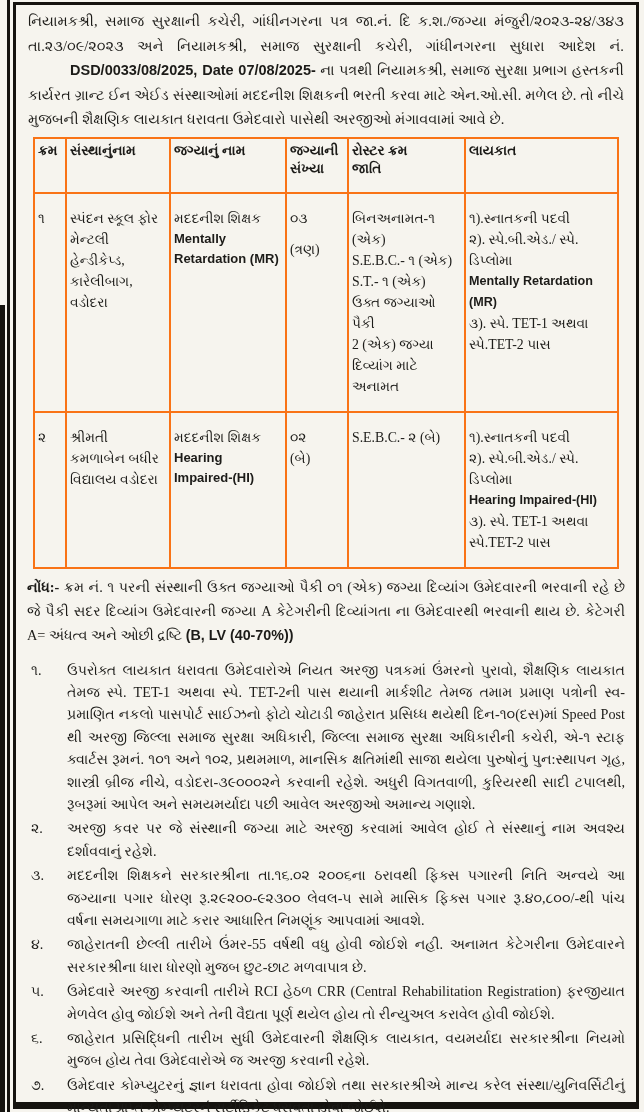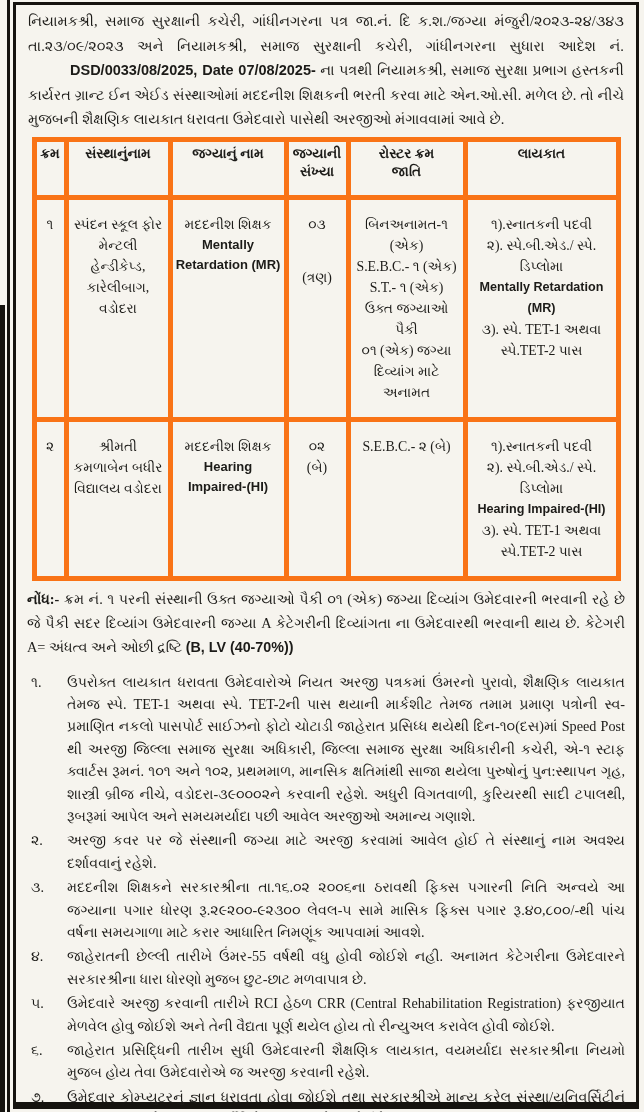--- a/index.html
+++ b/index.html
@@ -10,27 +10,27 @@
   .strip-inner{position:absolute;left:7px;top:0;height:100%;width:3px;background:#15130f;}
   .frame{position:absolute;left:13px;top:2px;right:5px;bottom:3px;
          border:3px solid #15130f;border-bottom-width:7px;background:#f6f4ee;
          padding:4px 10px 2px 10px;box-sizing:border-box;}
   .title{text-align:center;font-size:22px;font-weight:700;margin:2px 0 4px 0;letter-spacing:.5px;}
   .intro{font-size:14.5px;line-height:24.5px;text-align:justify;margin:0 2px;}
   .bold-en{font-weight:700;font-family:"Liberation Sans","DejaVu Sans",sans-serif;margin-left:42px;}
   
   table.vac{border-collapse:collapse;margin:5px auto 0 auto;width:584px;table-layout:fixed;
             font-size:13.8px;line-height:21px;}
-  table.vac th,table.vac td{border:5px solid #f97316;vertical-align:top;padding:14px 3px;text-align:center;}
+  table.vac th,table.vac td{border:2px solid #f97316;vertical-align:top;padding:14px 3px;text-align:left;}
   table.vac th{font-weight:700;line-height:18px;padding-top:3px;}
   col.c1{width:32px;}col.c2{width:104px;}col.c3{width:116px;}col.c4{width:62px;}col.c5{width:117px;}col.c6{width:153px;}
   td.qual{text-align:left;padding-left:5px;margin-top:40px;}
   .post-en{font-weight:700;font-family:"Liberation Sans","DejaVu Sans",sans-serif;font-size:13px;line-height:20px;}
   .qual-en{font-weight:700;font-family:"Liberation Sans","DejaVu Sans",sans-serif;font-size:12.6px;}
-  .count-words{margin-top:32px;}
+  .count-words{margin-top:10px;}
   
   .note{font-size:14.3px;line-height:24px;text-align:justify;margin:6px 1px 12px 1px;}
   .note .lbl{font-weight:700;}
   .note .tail{font-weight:700;font-family:"Liberation Sans","DejaVu Sans",sans-serif;}
   .cond-label{font-size:14.5px;font-weight:600;margin:2px 0 1px 1px;}
   .cond-item{display:flex;font-size:14.2px;line-height:22.4px;margin:0 1px 2px 1px;}
   .cond-num{flex:0 0 40px;padding-left:4px;box-sizing:border-box;}
   .cond-text{flex:1;text-align:justify;}
 </style>
 </head>
@@ -80,21 +80,21 @@
           </td>
           <td>
             <div>૦૩</div>
             <div class="count-words">(ત્રણ)</div>
           </td>
           <td>
             <div>બિનઅનામત-૧ (એક)</div>
             <div>S.E.B.C.- ૧ (એક)</div>
             <div>S.T.- ૧ (એક)</div>
             <div>ઉક્ત જગ્યાઓ પૈકી</div>
-            <div>૦૧ (એક) જગ્યા</div>
+            <div>2 (એક) જગ્યા</div>
             <div>દિવ્યાંગ માટે અનામત</div>
           </td>
           <td class="qual">
             <div>૧).સ્નાતકની પદવી</div>
             <div>૨). સ્પે.બી.એડ./ સ્પે. ડિપ્લોમા</div>
             <div class="qual-en">Mentally Retardation (MR)</div>
             <div>૩). સ્પે. TET-1 અથવા</div>
             <div>સ્પે.TET-2 પાસ</div>
           </td>
         </tr>

